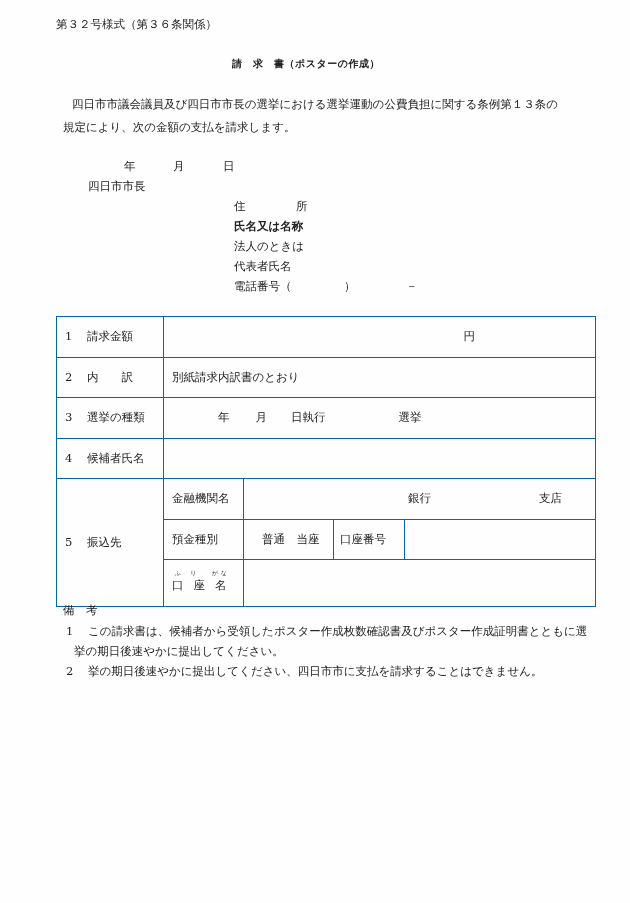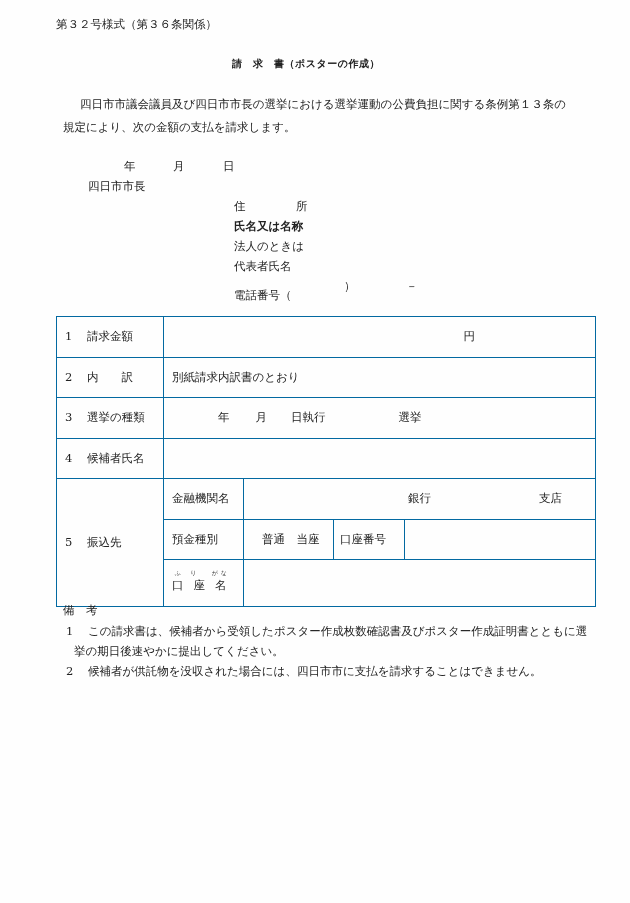--- a/index.html
+++ b/index.html
@@ -22,35 +22,35 @@
     .ruby-wrap { position: relative; display: inline-block; }
     .ruby { position: absolute; top: -9px; left: 0; font-size: 6px; width: 100%; text-align: center; color: #333; }
   </style>
 </head>
 <body>
 
 <div class="abs" style="left:56px; top:17px;">第３２号様式（第３６条関係）</div>
 
 <div class="abs title" style="left:232px; top:57px;">請　求　書（ポスターの作成）</div>
 
-<div class="abs" style="left:80px; top:97px;">四日市市議会議員及び四日市市長の選挙における選挙運動の公費負担に関する条例第１３条の</div>
+<div class="abs" style="left:72px; top:97px;">四日市市議会議員及び四日市市長の選挙における選挙運動の公費負担に関する条例第１３条の</div>
 <div class="abs" style="left:63px; top:120px;">規定により、次の金額の支払を請求します。</div>
 
 <div class="abs" style="left:124px; top:159px;">年</div>
 <div class="abs" style="left:173px; top:159px;">月</div>
 <div class="abs" style="left:223px; top:159px;">日</div>
 
 <div class="abs" style="left:88px; top:179px;">四日市市長</div>
 
 <div class="abs" style="left:234px; top:199px;">住</div>
 <div class="abs" style="left:296px; top:199px;">所</div>
 <div class="abs" style="left:234px; top:219px;font-weight:bold;">氏名又は名称</div>
 <div class="abs" style="left:234px; top:239px;">法人のときは</div>
 <div class="abs" style="left:234px; top:259px;">代表者氏名</div>
-<div class="abs" style="left:234px; top:288px;">電話番号（</div>
+<div class="abs" style="left:234px; top:279px;">電話番号（</div>
 <div class="abs" style="left:344px; top:279px;">）</div>
 <div class="abs" style="left:406px; top:279px;">－</div>
 
 <table class="form">
   <colgroup>
     <col style="width:107px">
     <col style="width:80px">
     <col style="width:90px">
     <col style="width:71px">
     <col style="width:191px">
@@ -94,13 +94,13 @@
     <td colspan="3"></td>
   </tr>
 </tbody>
   </table>
 
 <div class="abs" style="left:63px; top:603px;">備　考</div>
 <div class="abs" style="left:66px; top:624px;">1</div>
 <div class="abs" style="left:88px; top:624px;">この請求書は、候補者から受領したポスター作成枚数確認書及びポスター作成証明書とともに選</div>
 <div class="abs" style="left:74px; top:644px;">挙の期日後速やかに提出してください。</div>
 <div class="abs" style="left:66px; top:664px;">2</div>
-<div class="abs" style="left:88px; top:664px;">候補者が供託物を没収された場合には、四日市市に支払を請求することはできません。</div>
+<div class="abs" style="left:88px; top:664px;">挙の期日後速やかに提出してください、四日市市に支払を請求することはできません。</div>
 
 </body></html>

